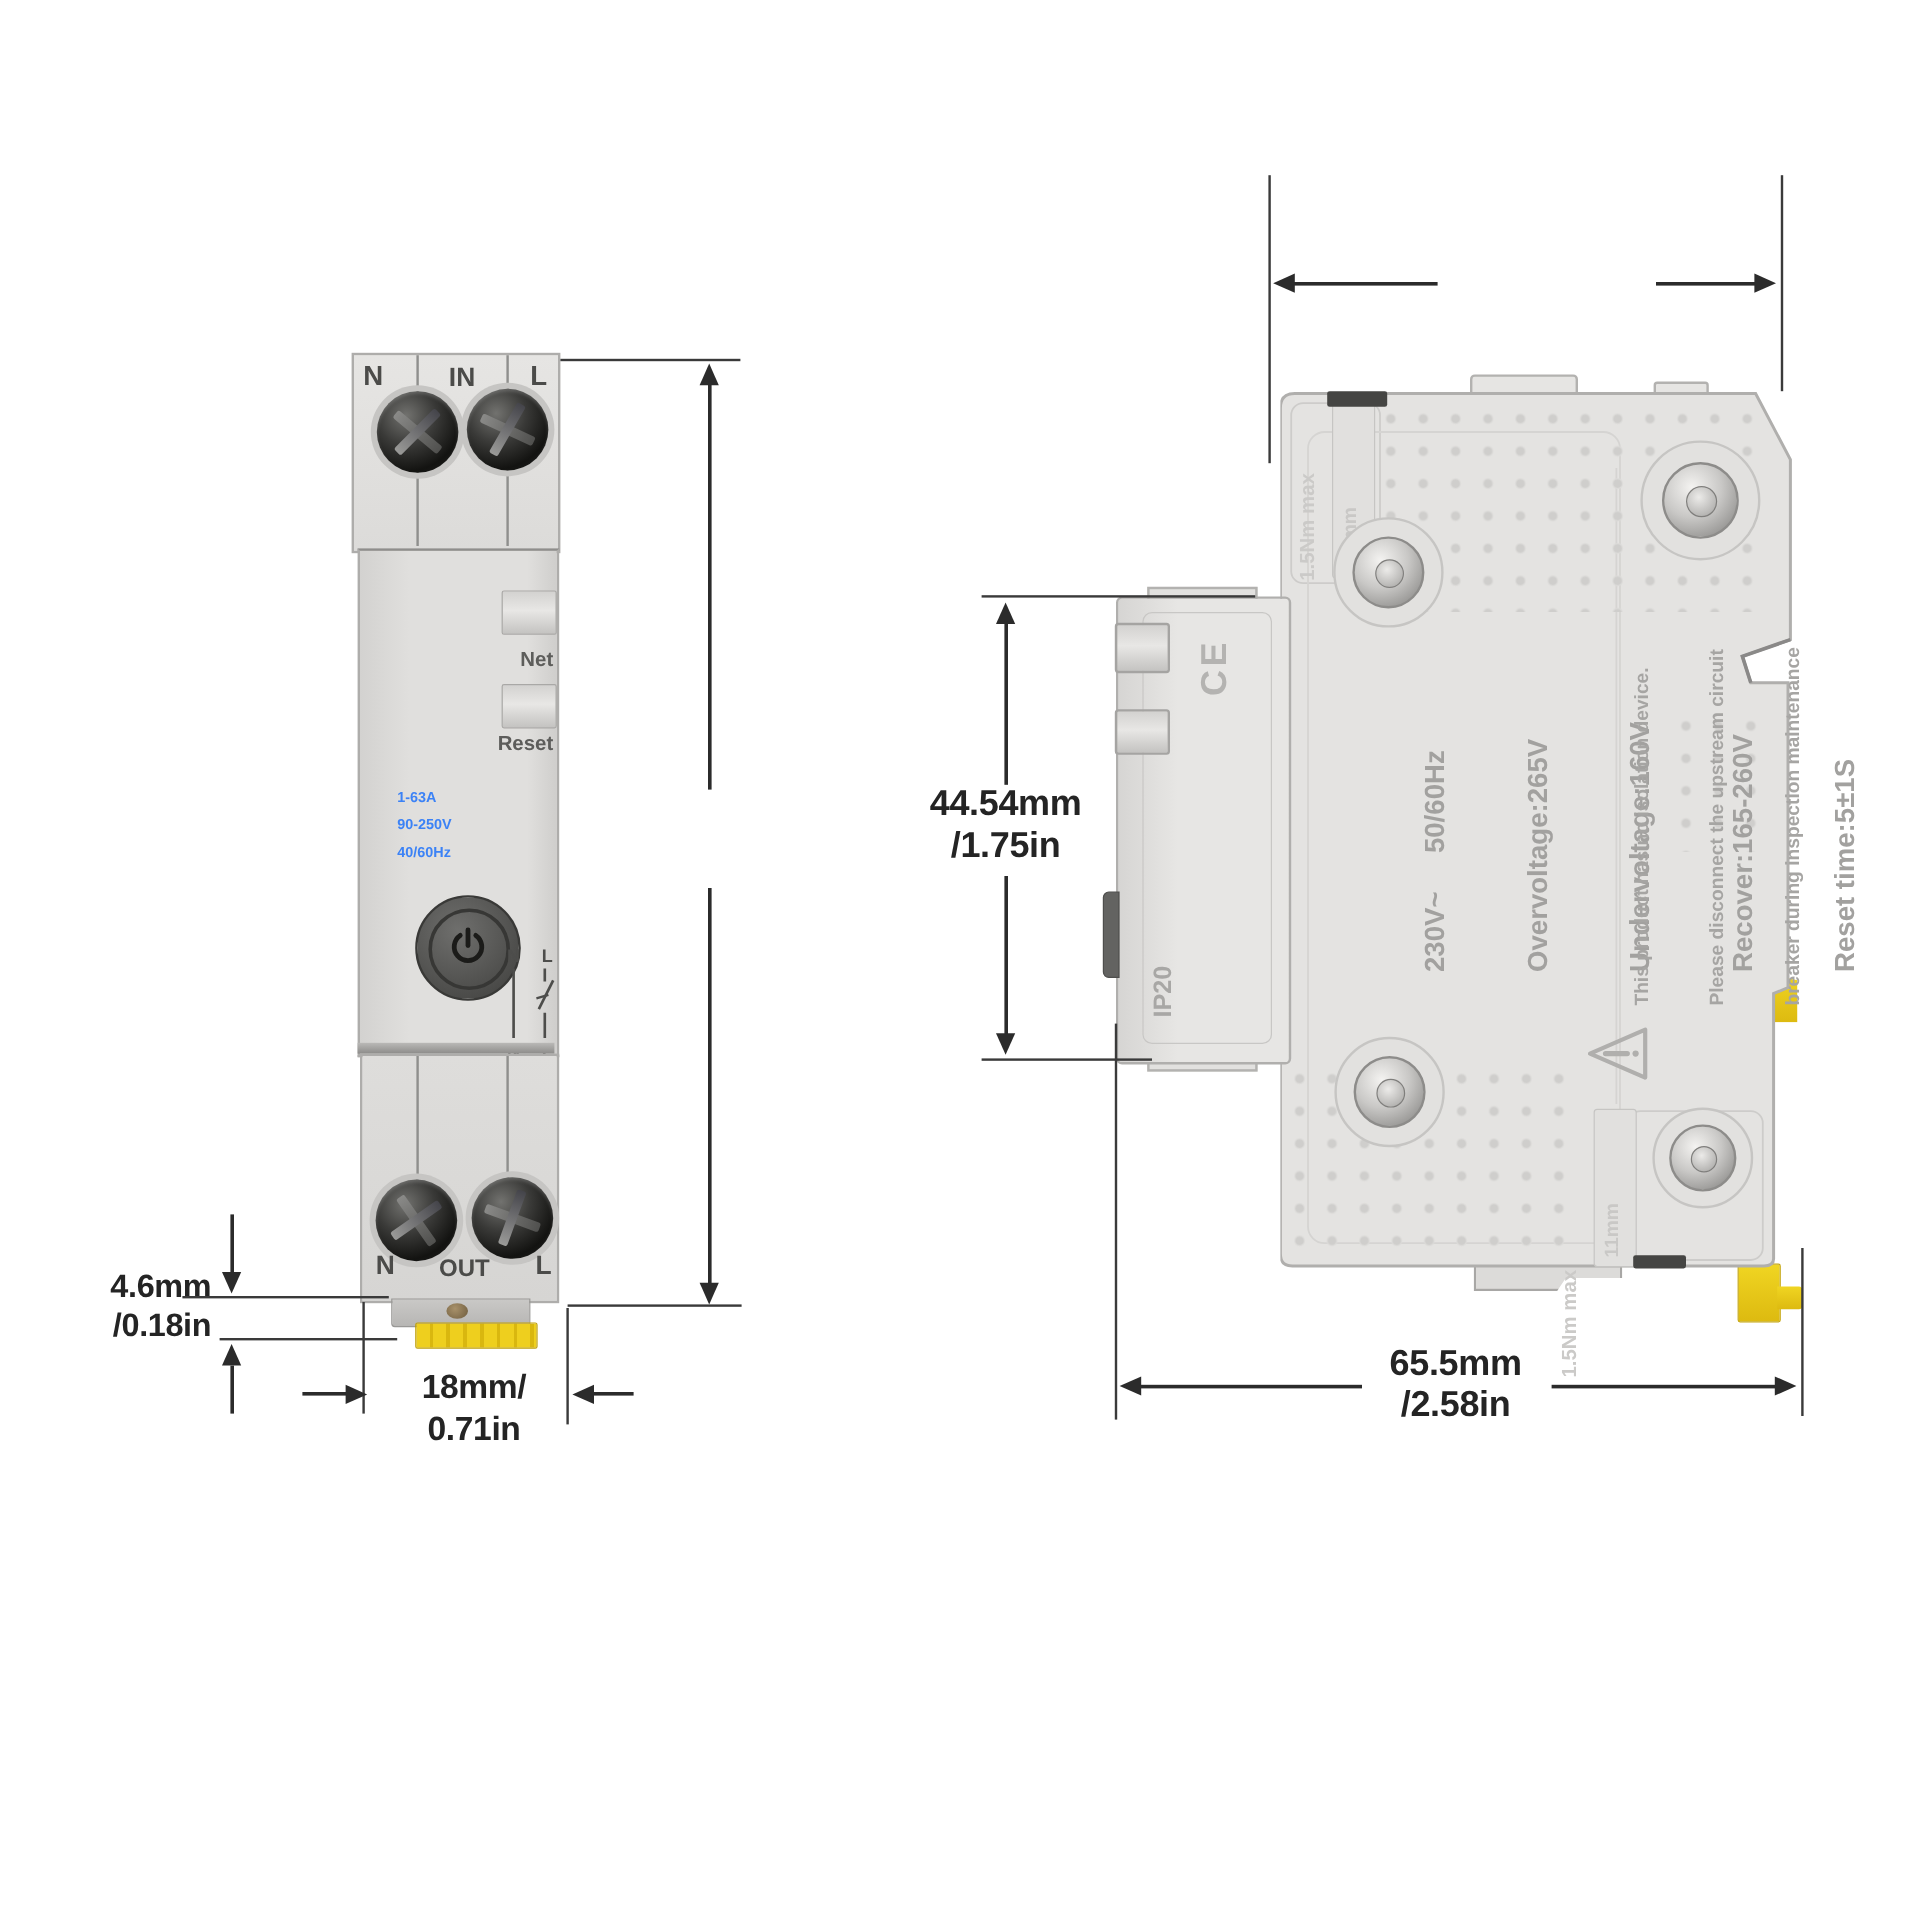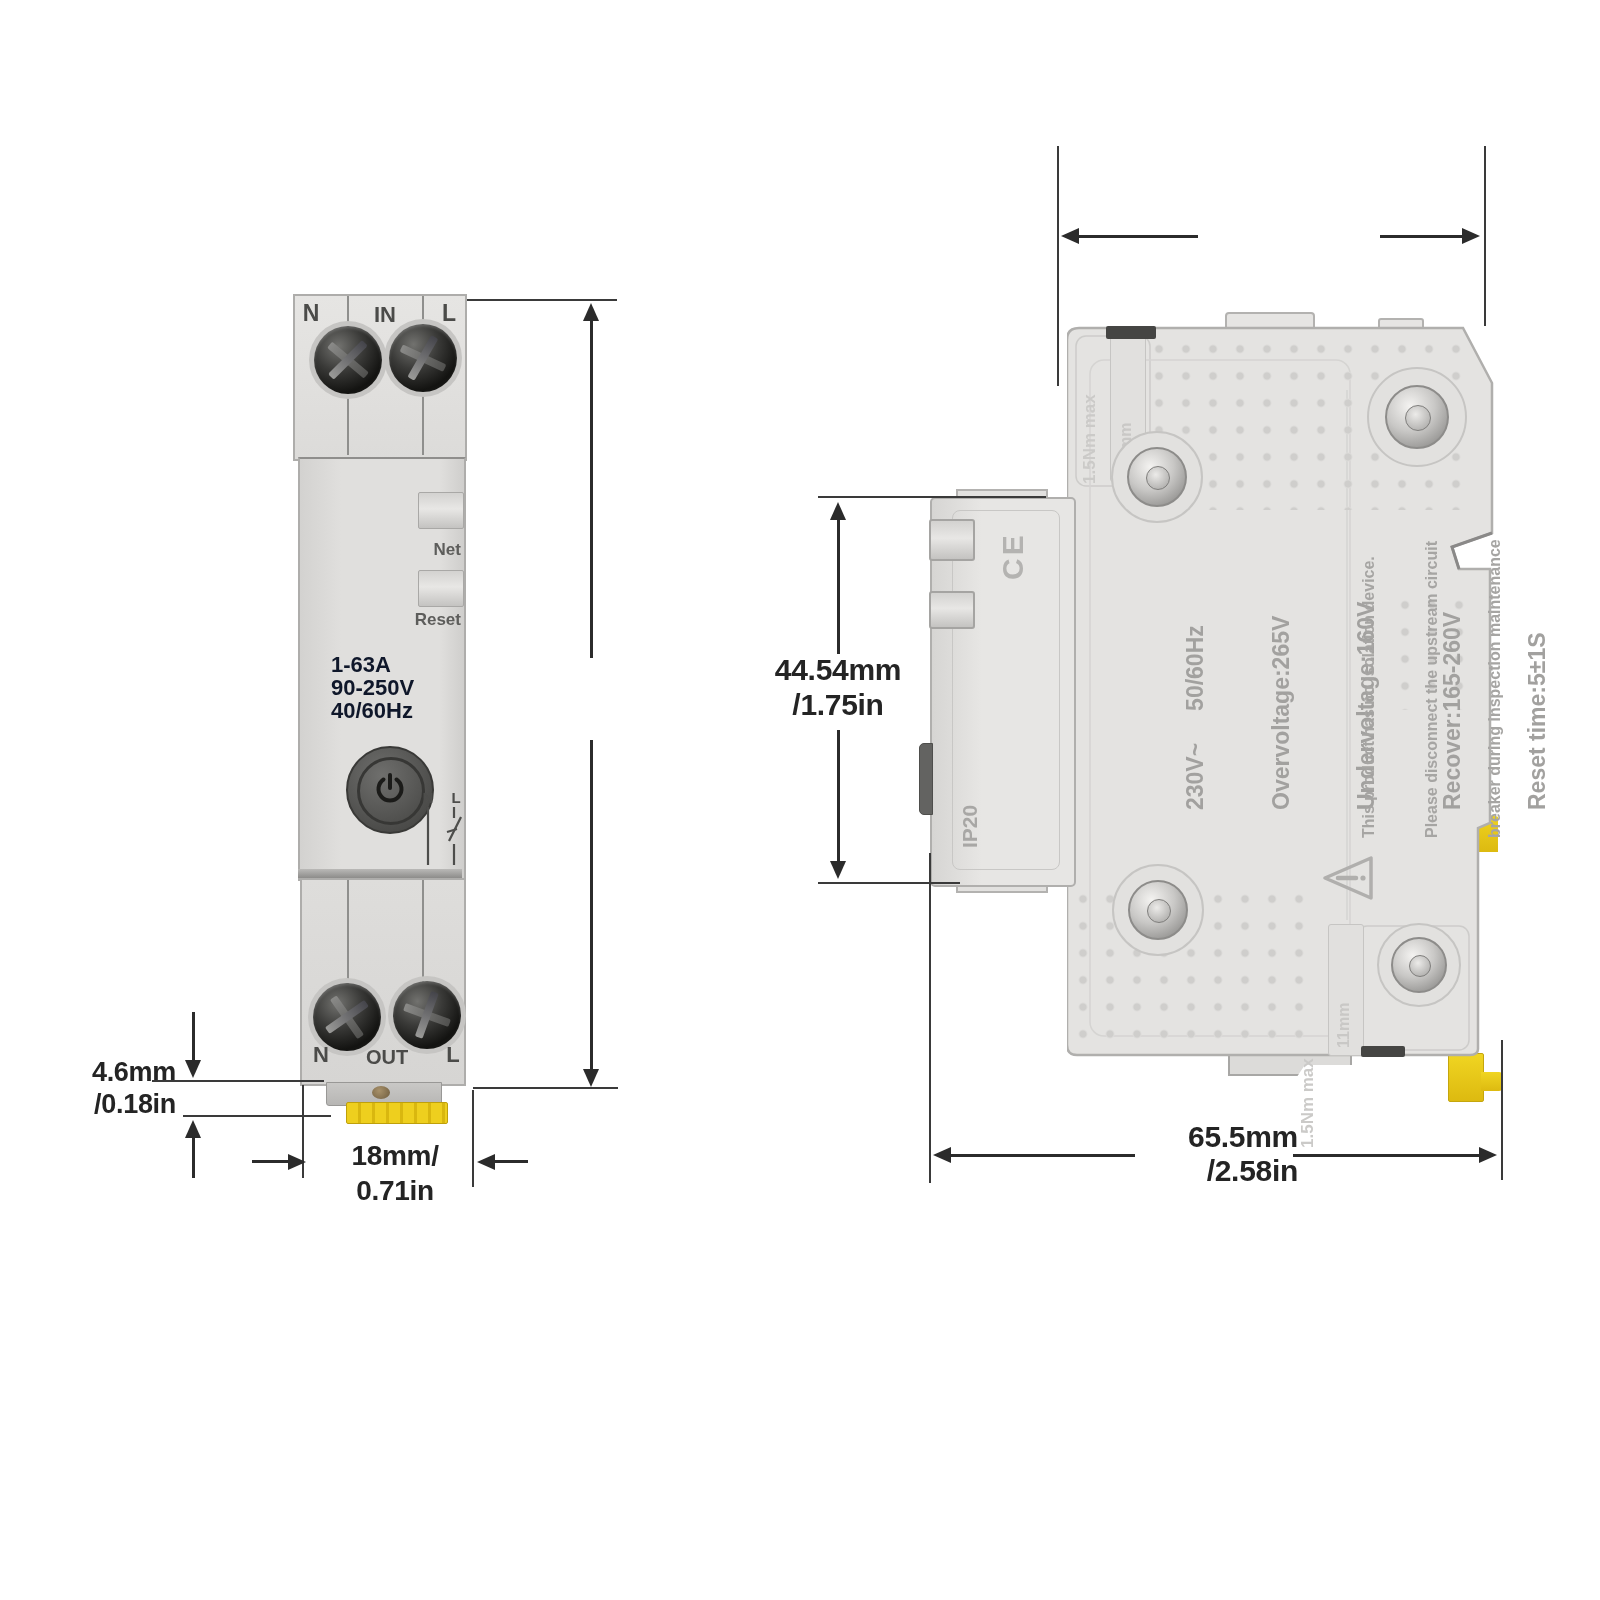--- a/index.html
+++ b/index.html
@@ -49,21 +49,21 @@
       <div class="sbar" style="transform:rotate(25deg);"></div>
       <div class="sbar" style="transform:rotate(-60deg);background:linear-gradient(90deg,#9a9a98,#44444a);"></div>
     </div>
 
   <div class="block" style="left:298px;top:457px;width:164px;height:420px;border-top:2px solid #8f8e8c;background:linear-gradient(90deg,#d3d2d0,#e0dfdd 25%,#e0dfdd 85%,#cfcecc);"></div>
   <div class="window" style="left:418px;top:492px;width:44px;height:35px;"></div>
   <div class="abs" style="left:400px;top:540px;width:61px;font-size:17px;font-weight:700;color:#5d5d5b;text-align:right;">Net</div>
   <div class="window" style="left:418px;top:570px;width:44px;height:35px;"></div>
   <div class="abs" style="left:384px;top:610px;width:77px;font-size:17px;font-weight:700;color:#5d5d5b;text-align:right;">Reset</div>
 
-  <div class="abs" style="left:331px;top:653px;font-size:22px;line-height:23px;font-weight:600;color:#0f172a;">
+  <div class="abs" style="left:331px;top:653px;font-size:12px;line-height:23px;font-weight:600;color:#3b82f6;">
     <div>1-63A</div>
     <div>90-250V</div>
     <div>40/60Hz</div>
   </div>
 
   <div class="abs" style="left:346px;top:746px;width:84px;height:84px;border-radius:50%;background:radial-gradient(circle at 40% 33%,#6f6f6d,#4f4f4d 65%,#3f3f3d);border:2px solid #393937;">
     <div class="abs" style="left:9px;top:9px;width:62px;height:62px;border-radius:50%;border:3px solid #373735;"></div>
     <svg class="abs" style="left:26px;top:24px;" width="32" height="34" viewBox="0 0 32 34">
       <path d="M16 3 L16 16" stroke="#1b1b19" stroke-width="4" stroke-linecap="round" fill="none"></path>
       <path d="M22.5 7.5 A11.5 11.5 0 1 1 9.5 7.5" stroke="#1b1b19" stroke-width="4" stroke-linecap="round" fill="none"></path>
@@ -233,18 +233,18 @@
     <div>44.54mm</div>
     <div>/1.75in</div>
   </div>
 
   <div class="eline" style="left:929px;top:853px;width:2px;height:330px;"></div>
   <div class="eline" style="left:1501px;top:1040px;width:2px;height:140px;"></div>
   <div class="tri tri-left" style="left:933px;top:1147px;"></div>
   <div class="dline" style="left:950px;top:1154px;width:185px;height:3px;"></div>
   <div class="dline" style="left:1293px;top:1154px;width:192px;height:3px;"></div>
   <div class="tri tri-right" style="left:1479px;top:1147px;"></div>
-  <div class="dimtext" style="left:1128px;top:1120px;width:170px;font-size:30px;line-height:34px;text-align:right;">
+  <div class="dimtext" style="left:1128px;top:1120px;width:170px;font-size:30px;line-height:34px;">
     <div>65.5mm</div>
     <div>/2.58in</div>
   </div>
 
 </div>
 
 </body></html>

